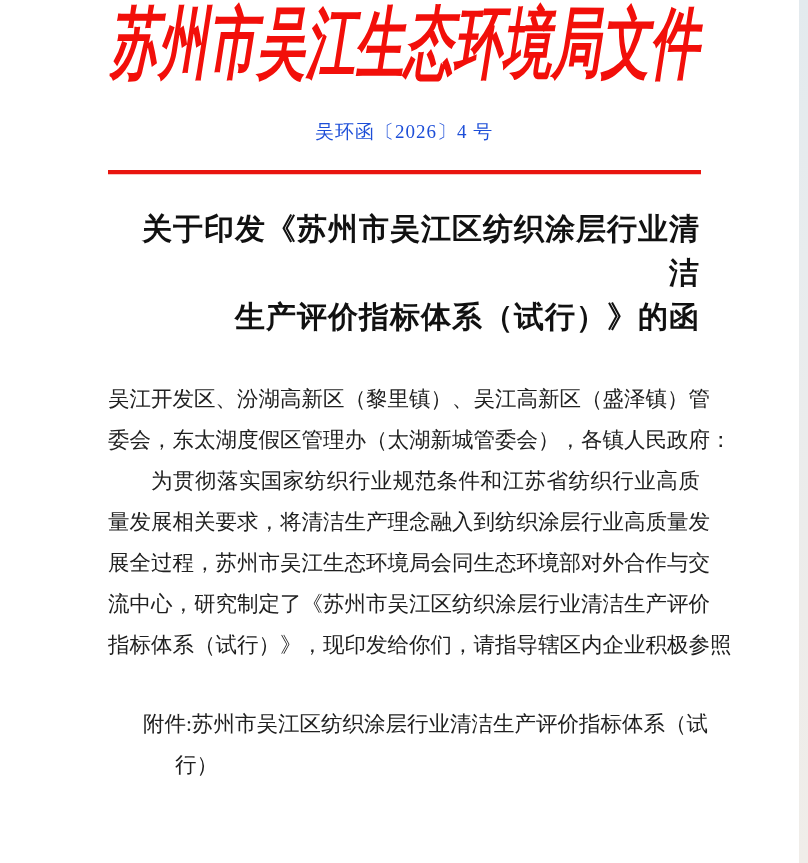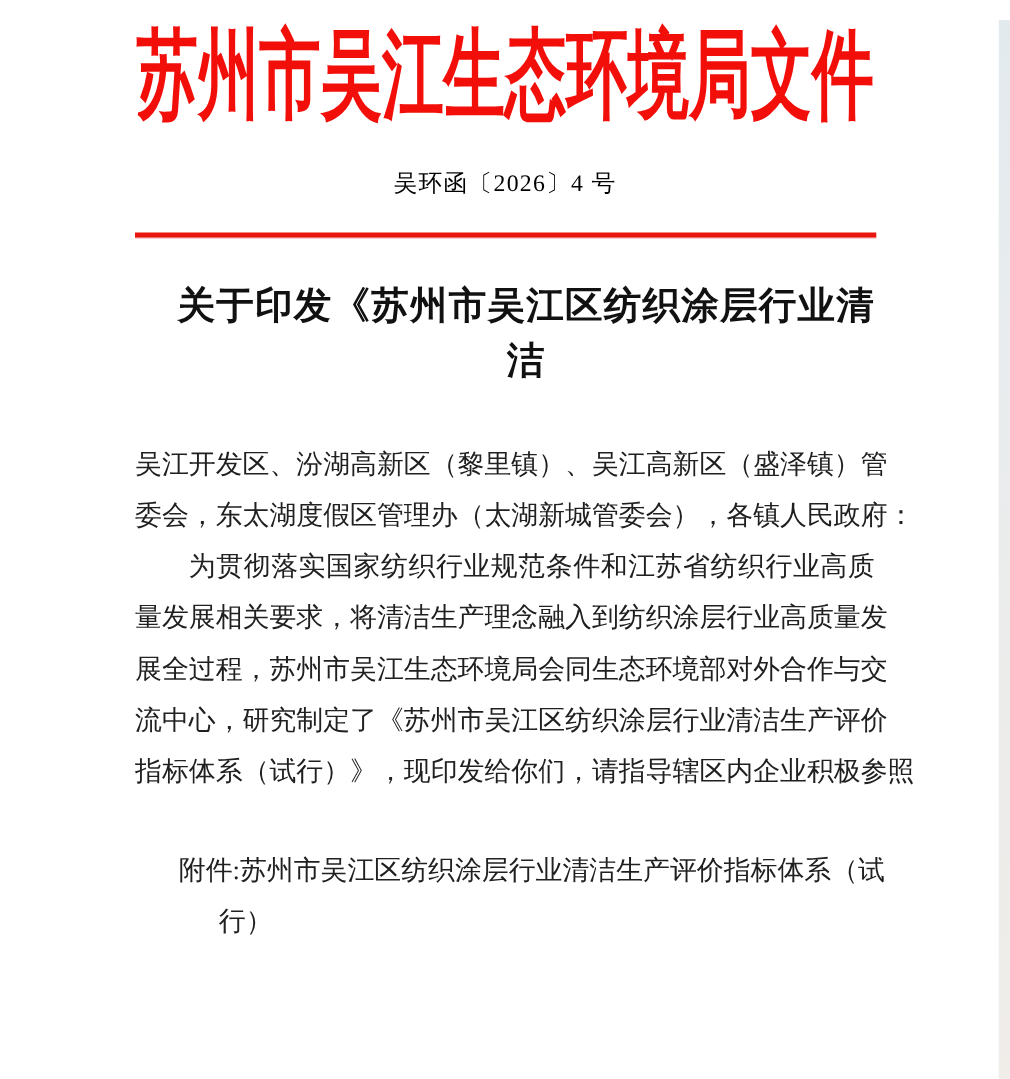--- a/index.html
+++ b/index.html
@@ -12,52 +12,53 @@
     overflow:hidden;
   }
   .page{width:808px;height:863px;position:relative;background:#ffffff;}
   .edge-strip{
     position:absolute;top:0;right:0;width:9px;height:863px;
     background:linear-gradient(to bottom,#e3eaee 0%,#e8ecee 30%,#edecea 70%,#f0ede9 100%);
   }
   .content{width:592px;margin:0 auto;position:relative;}
   
   .agency-row{
-    margin-top:16px;height:88px;
+    height:88px;
     display:flex;justify-content:center;align-items:flex-end;
     overflow:visible;
+    font-style:italic;
   }
   .agency-text{
     display:inline-block;
     font-size:78px;line-height:88px;font-weight:bold;
     color:#f20f0a;
     white-space:nowrap;
     transform:scaleX(0.63);
     transform-origin:50% 50%;
     letter-spacing:0px;
   }
   
   .doc-number{
     margin-top:30px;
     text-align:center;
     font-size:19px;line-height:28px;
-    color:#000000;
+    color:#1d4ed8;
     letter-spacing:1px;
   }
   
   .red-line{
     margin:24px auto 0 auto;
     width:593px;height:4px;
     background:#e9150f;
     box-shadow:0 1px 0 rgba(233,21,15,0.25);
   }
   
   .doc-title{
     margin-top:33px;
-    text-align:center;
+    text-align:right;
     font-weight:bold;color:#111111;
     font-size:30px;line-height:44px;
     letter-spacing:1px;
     margin-left:34px;
   }
   
   .body-block{margin-top:40px;}
   .bline{
     font-size:21.5px;line-height:41px;height:41px;
     color:#202020;
@@ -80,20 +81,21 @@
     <div class="agency-row">
       <span class="agency-text">苏州市吴江生态环境局文件</span>
     </div>
 
     <div class="doc-number">吴环函〔2026〕4 号</div>
 
     <div class="red-line"></div>
 
     <div class="doc-title">
       <div>关于印发《苏州市吴江区纺织涂层行业清洁</div>
+      <div>生产评价指标体系（试行）》的函</div>
     </div>
 
     <div class="body-block">
       <div class="bline js-justify">
           <span>吴</span>
           <span>江</span>
           <span>开</span>
           <span>发</span>
           <span>区</span>
           <span>、</span>

